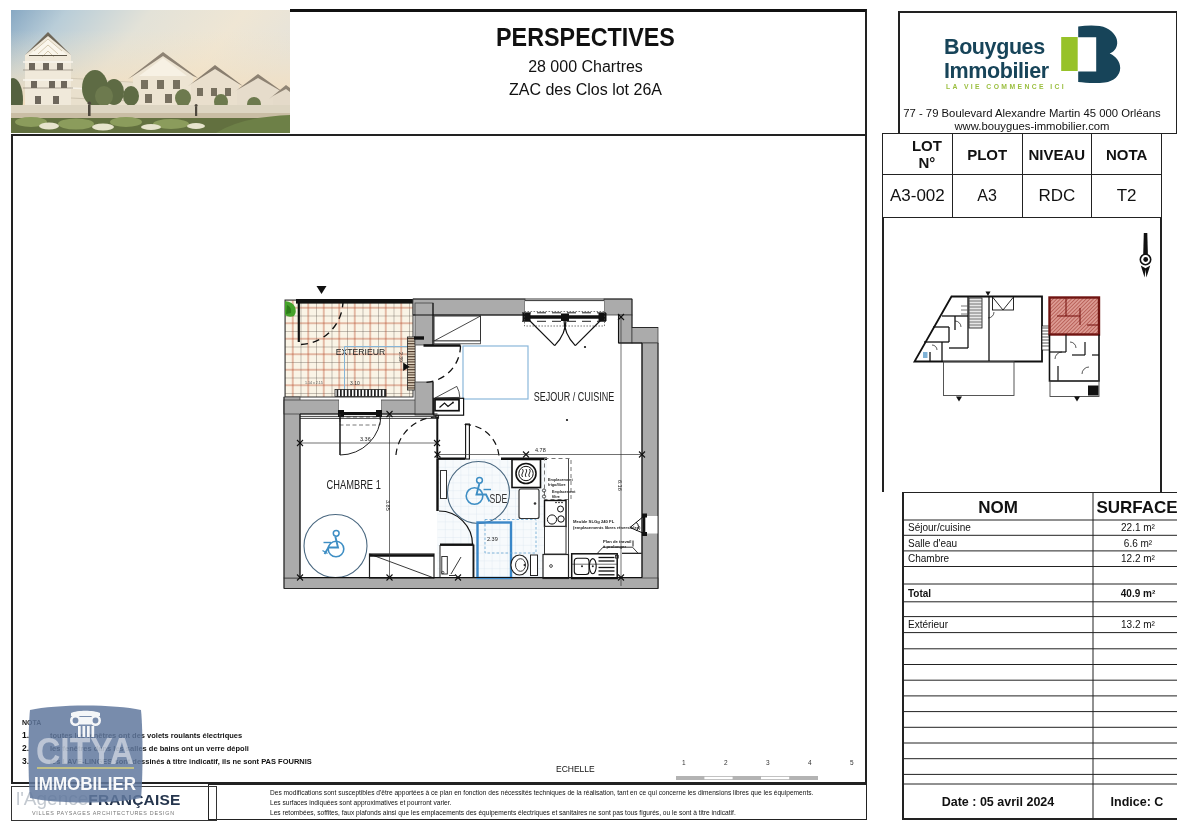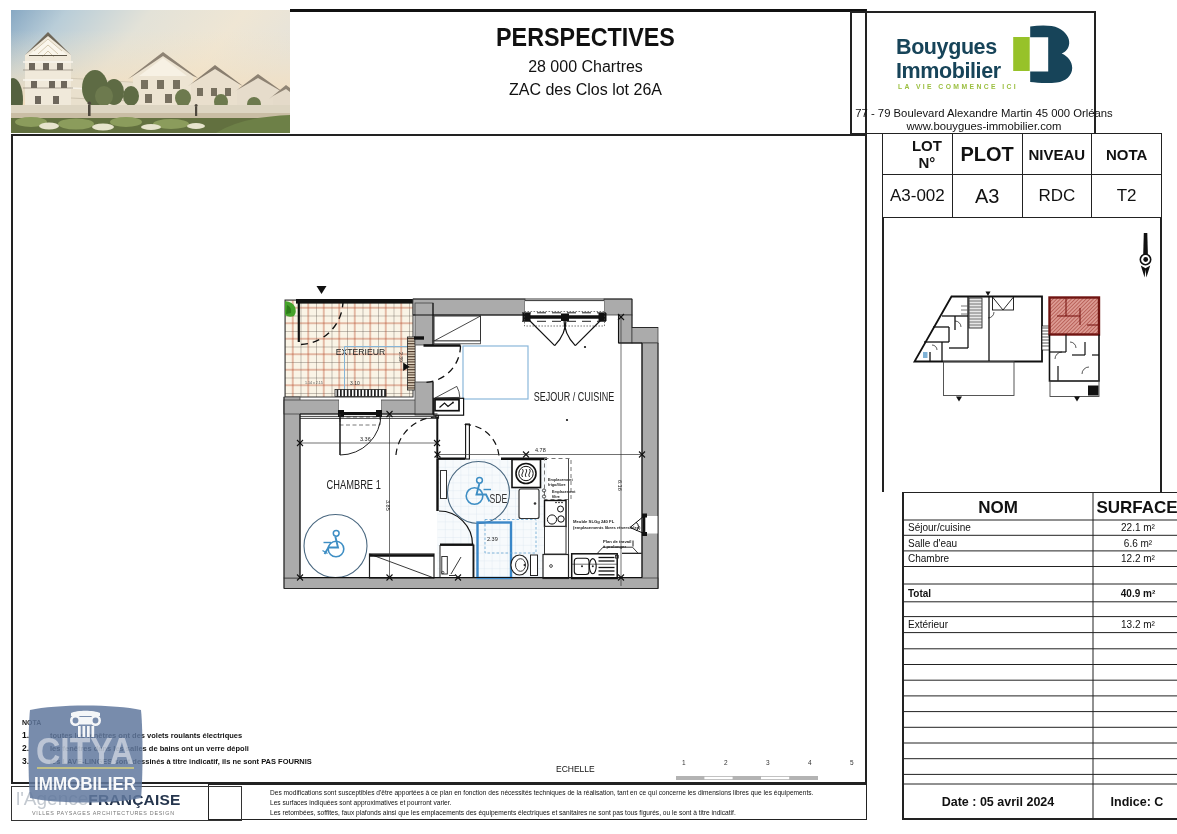--- a/index.html
+++ b/index.html
@@ -128,21 +128,21 @@
     <ellipse cx="38" cy="116" rx="10" ry="3.5"></ellipse>
     <ellipse cx="92" cy="117" rx="11" ry="3.5"></ellipse>
     <ellipse cx="140" cy="117" rx="10" ry="3"></ellipse>
     <ellipse cx="185" cy="116" rx="9" ry="3"></ellipse>
   </g>
 
   <path d="M205,123 Q230,107 279,105 L279,123 Z" fill="#6d8047"></path>
 </svg>
 </div>
 
-<div class="abs" style="left:850px;top:11px;width:246px;height:123px;border:2px solid #222;border-bottom:1px solid #222;box-sizing:border-box;">
+<div class="abs" style="left:898px;top:11px;width:280px;height:123px;border:2px solid #222;border-bottom:1px solid #222;box-sizing:border-box;">
 <svg width="276" height="119" viewBox="0 0 276 119">
 
   <g>
     <text x="44" y="41" font-family="Liberation Sans, sans-serif" font-size="21.5" font-weight="bold" fill="#174459" letter-spacing="-0.4">Bouygues</text>
     <text x="44" y="64.5" font-family="Liberation Sans, sans-serif" font-size="21.5" font-weight="bold" fill="#174459" letter-spacing="-0.4">Immobilier</text>
     <g transform="translate(2.2,0)">
     <rect x="159" y="24" width="16.5" height="34" fill="#97c229"></rect>
     <path d="M176,13.5 C186,12.2 198,12 204,15 C212,19 215.5,25 215,30.5 C214.6,35.5 211.5,39 207.5,40.5 C213.5,43 218,48.5 218,55 C218,62.5 211.5,68.5 202.5,69.5 C193.5,70.5 182.5,69.8 176,69 L176,58.5 L194,58.5 L194,24.2 L176,24.2 Z" fill="#174459"></path>
     </g>
     <text x="46" y="75.5" font-family="Liberation Sans, sans-serif" font-size="6.8" font-weight="bold" fill="#9bbf40" letter-spacing="2.4">LA VIE COMMENCE ICI</text>
@@ -151,27 +151,27 @@
   <text x="132" y="103.5" font-size="11.3" fill="#111" text-anchor="middle">77 - 79 Boulevard Alexandre Martin 45 000 Orléans</text>
   <text x="132" y="116.5" font-size="11.3" fill="#111" text-anchor="middle">www.bouygues-immobilier.com</text>
 </svg>
 </div>
 
 <div class="abs" style="left:882px;top:133px;width:280px;height:84px;">
   <table style="border-collapse:collapse;width:100%;height:100%;table-layout:fixed;">
     <tbody>
         <tr style="height:41px;">
       <td style="border:1.5px solid #222;text-align:center;font-weight:bold;font-size:15px;padding-left:20px;">LOT N°</td>
-      <td style="border:1.5px solid #222;text-align:center;font-weight:bold;font-size:20px;">PLOT</td>
+      <td style="border:1.5px solid #222;text-align:center;font-weight:bold;font-size:15px;">PLOT</td>
       <td style="border:1.5px solid #222;text-align:center;font-weight:bold;font-size:15px;">NIVEAU</td>
       <td style="border:1.5px solid #222;text-align:center;font-weight:bold;font-size:15px;">NOTA</td>
     </tr>
     <tr style="height:43px;">
       <td style="border:1.5px solid #222;text-align:center;font-size:17px;">A3-002</td>
-      <td style="border:1.5px solid #222;text-align:center;font-size:20px;margin-left:35px;">A3</td>
+      <td style="border:1.5px solid #222;text-align:center;font-size:16px;margin-left:35px;">A3</td>
       <td style="border:1.5px solid #222;text-align:center;font-size:17px;">RDC</td>
       <td style="border:1.5px solid #222;text-align:center;font-size:17px;">T2</td>
     </tr>
   </tbody>
     </table>
 </div>
 
 <div class="abs" style="left:882px;top:217px;width:280px;height:275px;border-left:2px solid #222;border-right:2px solid #222;box-sizing:border-box;">
 <svg width="276" height="275" viewBox="882 217 276 275">
 
@@ -323,21 +323,21 @@
   <text x="1117" y="806" font-size="12.5" font-weight="bold" text-anchor="middle" fill="#111">Indice: C</text>
 </svg>
 </div>
 
 <div class="abs" style="left:208px;top:784px;width:659px;height:36px;border:1.5px solid #222;box-sizing:border-box;font-size:6.6px;line-height:10px;padding:3px 0 0 61px;color:#111;">
   Des modifications sont susceptibles d'être apportées à ce plan en fonction des nécessités techniques de la réalisation, tant en ce qui concerne les dimensions libres que les équipements.<br>
   Les surfaces indiquées sont approximatives et pourront varier.<br>
   Les retombées, soffites, faux plafonds ainsi que les emplacements des équipements électriques et sanitaires ne sont pas tous figurés, ou le sont à titre indicatif.
 </div>
 
-<div class="abs" style="left:11px;top:786px;width:231px;height:34.5px;border:1px solid #333;box-sizing:border-box;overflow:hidden;">
+<div class="abs" style="left:11px;top:786px;width:206px;height:34.5px;border:1px solid #333;box-sizing:border-box;overflow:hidden;">
   <div style="white-space:nowrap;margin:1px 0 0 4px;">
     <span style="font-size:19px;color:#c3c9d0;">l'Agence</span><span style="font-size:15.5px;font-weight:bold;color:#25354d;letter-spacing:.2px;">FRANÇAISE</span>
   </div>
   <div style="font-size:5.4px;color:#777;letter-spacing:.7px;margin:0 0 0 20px;">VILLES PAYSAGES ARCHITECTURES DESIGN</div>
 </div>
 
 <div class="abs" style="left:22px;top:719px;width:420px;font-size:7.5px;font-weight:bold;color:#111;">
   <div style="font-size:7px;">NOTA</div>
   <div style="margin-top:4px;"><span style="display:inline-block;width:14px;font-size:8.5px;">1.</span><span style="display:inline-block;width:14px;"></span>toutes les fenêtres ont des volets roulants électriques</div>
   <div style="margin-top:3px;"><span style="display:inline-block;width:14px;font-size:8.5px;">2.</span><span style="display:inline-block;width:14px;"></span>les fenêtres dans les salles de bains ont un verre dépoli</div>

